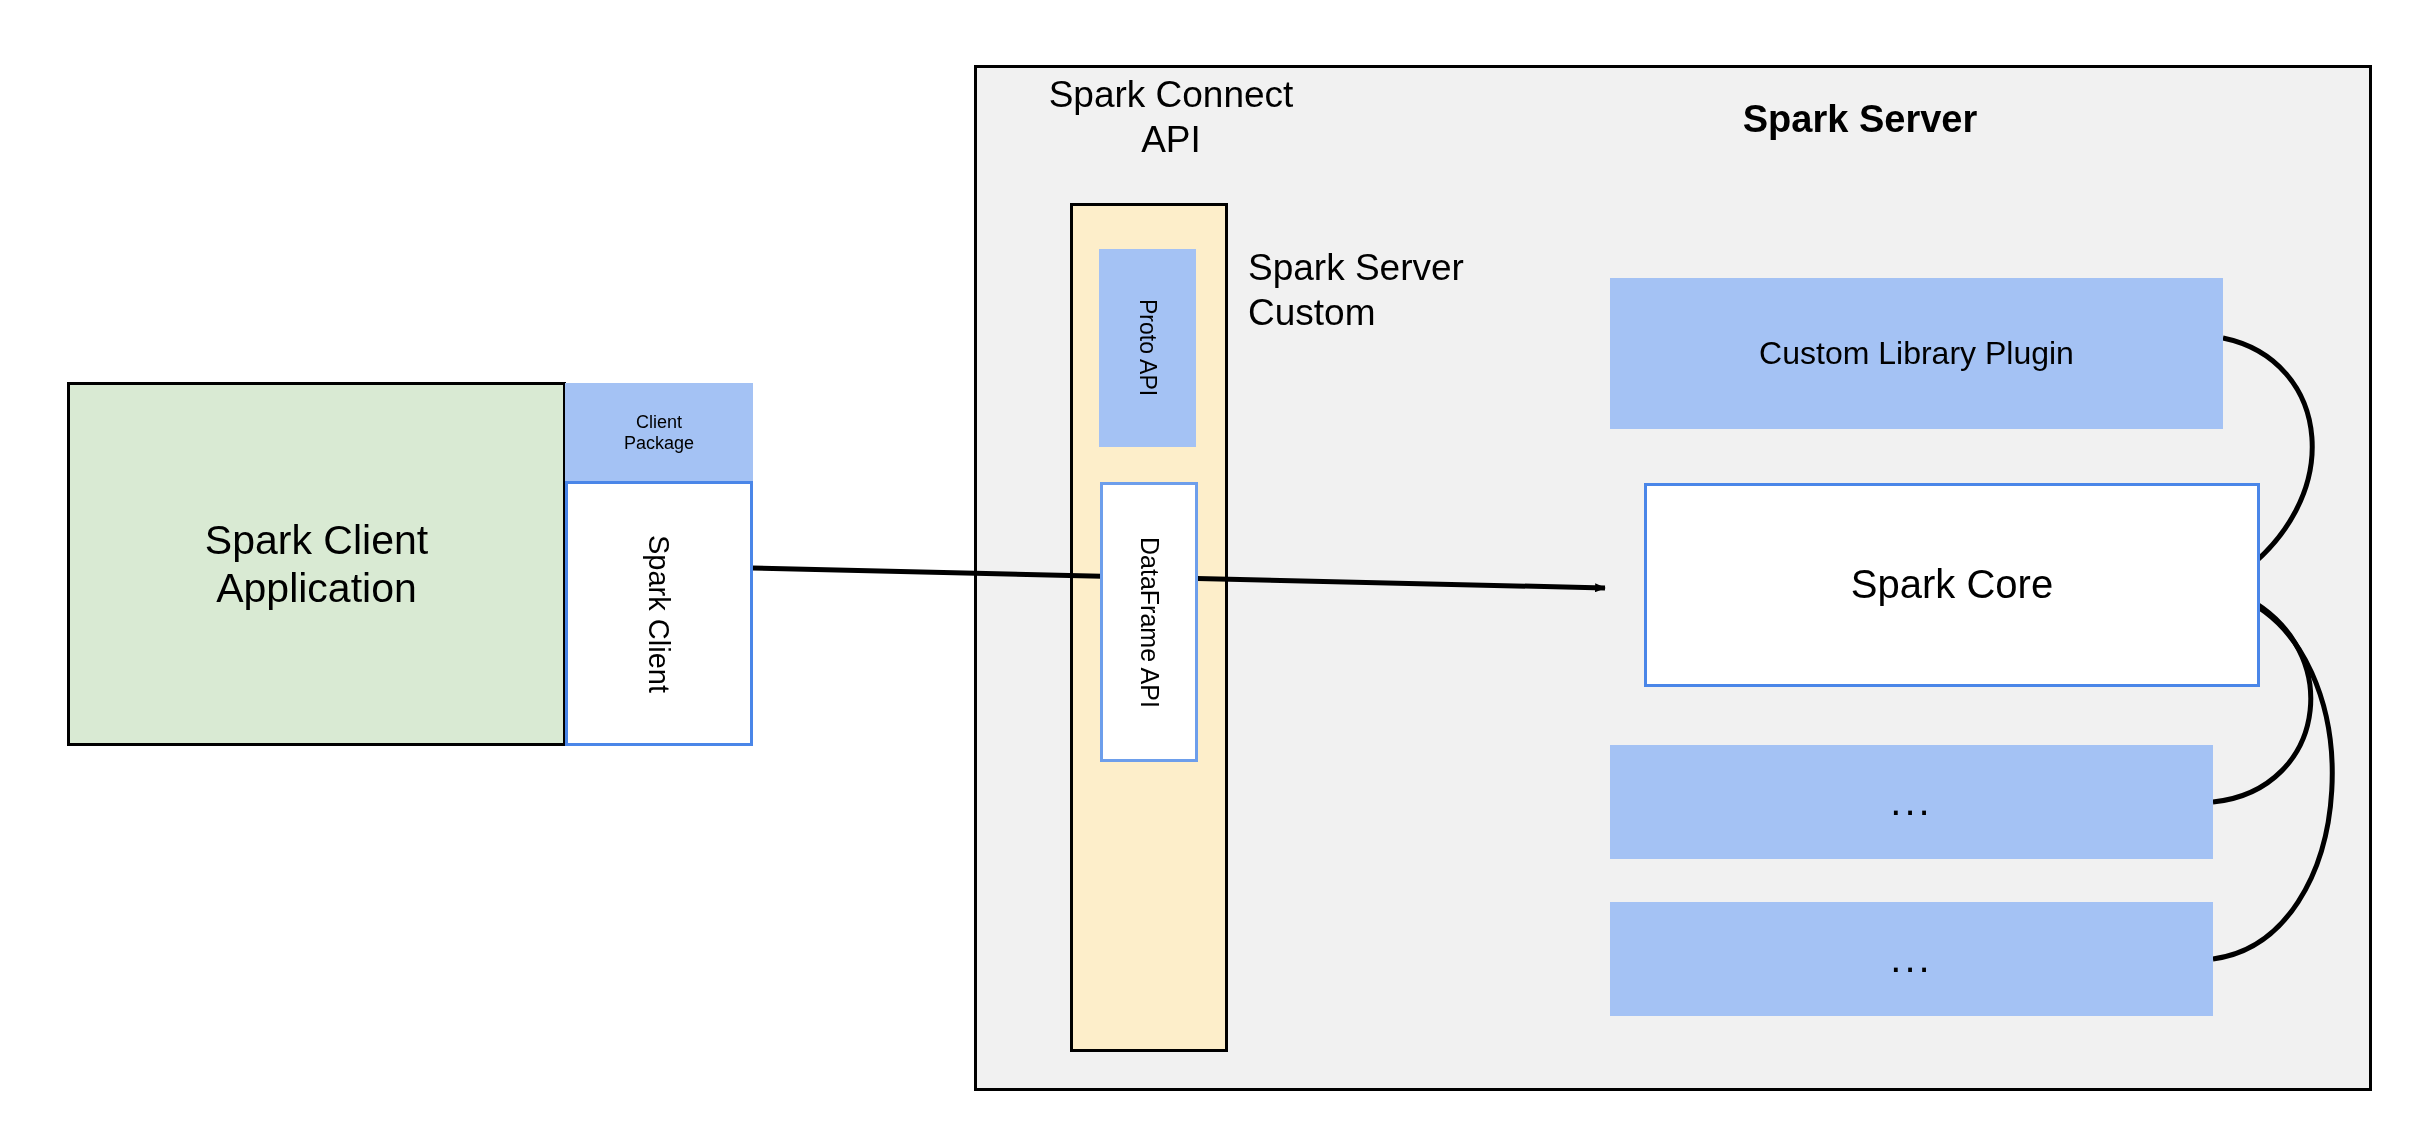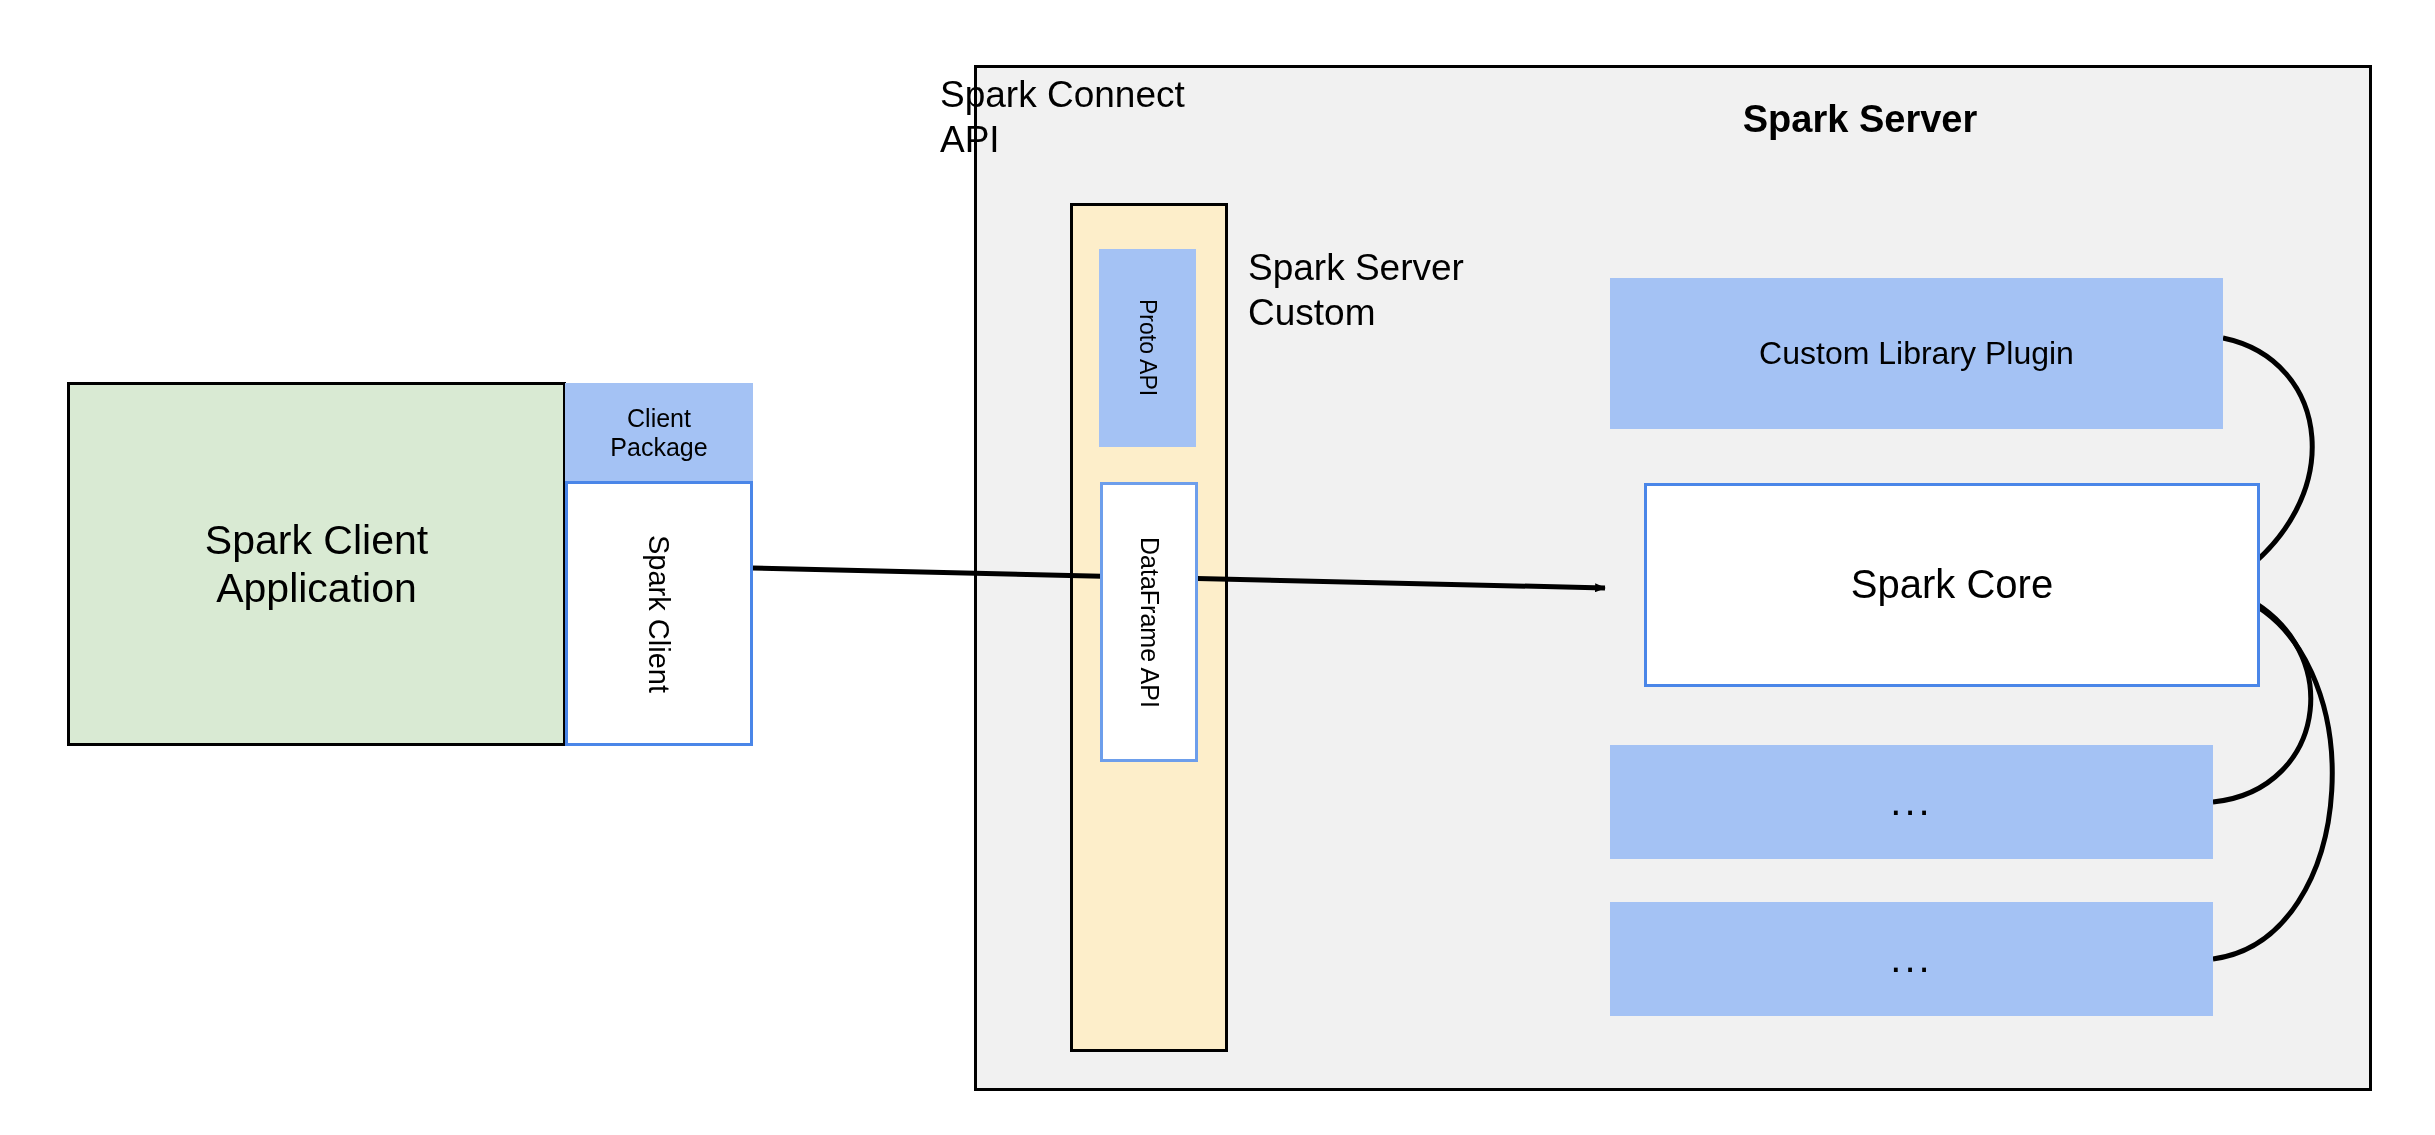--- a/index.html
+++ b/index.html
@@ -41,21 +41,21 @@
     z-index: 3;
   }
 
   #client-package-box {
     left: 565px;
     top: 383px;
     width: 188px;
     height: 100px;
     background: #a4c2f4;
     border: 2px solid #a4c2f4;
-    font-size: 25px;
+    font-size: 18px;
     z-index: 4;
   }
 
   #spark-client-box {
     left: 565px;
     top: 481px;
     width: 188px;
     height: 265px;
     background: #ffffff;
     border: 3px solid #4a86e8;
@@ -76,26 +76,26 @@
     width: 1398px;
     height: 1026px;
     background: #f1f1f1;
     border: 3px solid #000000;
     box-sizing: border-box;
     z-index: 1;
   }
 
   #spark-connect-api-label {
     position: absolute;
-    left: 940px;
+    left: 1026px;
     top: 72px;
     width: 290px;
     font-size: 37px;
     line-height: 1.22;
-    text-align: left;
+    text-align: center;
     color: #000000;
     z-index: 5;
   }
 
   #spark-server-title {
     position: absolute;
     left: 1650px;
     top: 98px;
     width: 420px;
     font-size: 38px;

